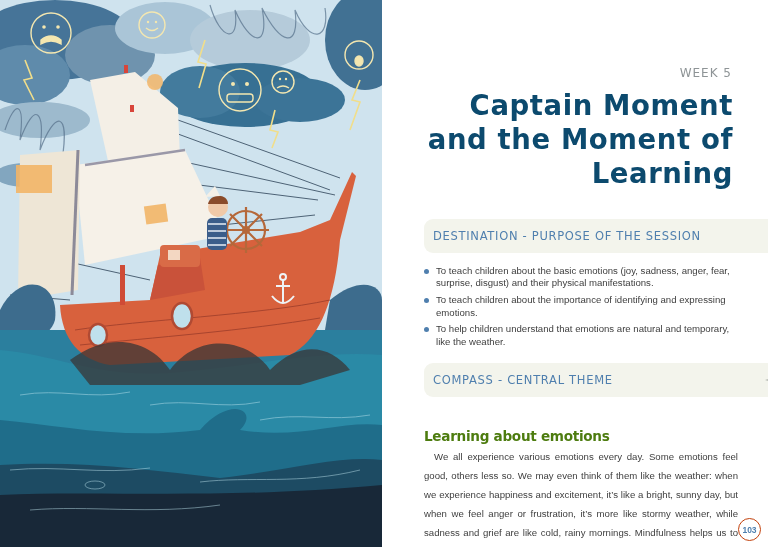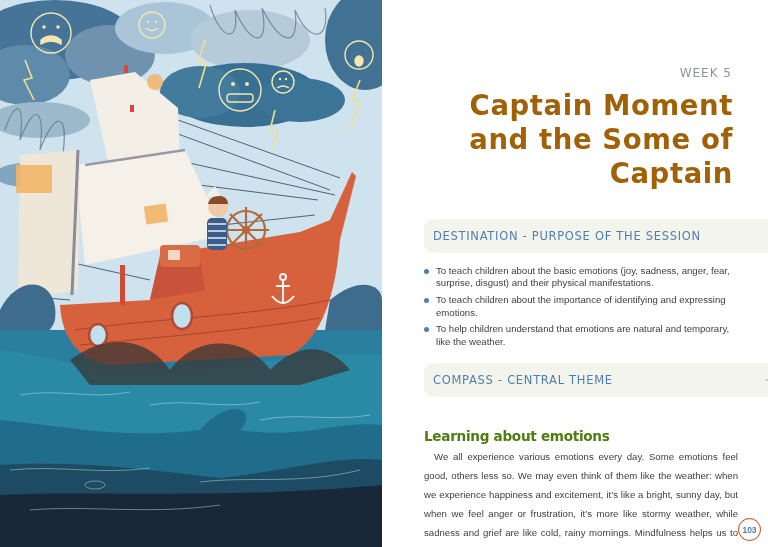--- a/index.html
+++ b/index.html
@@ -18,21 +18,21 @@
   .week-label {
     position: absolute; right: 36px; top: 66px;
     font-family: "DejaVu Sans", sans-serif; font-size: 12px; letter-spacing: 1px;
     color: #8e9496;
   }
   .title {
     position: absolute; right: 35px; top: 88px; width: 320px;
     text-align: right;
     font-family: "DejaVu Sans", sans-serif; font-weight: bold;
     font-size: 27.5px; line-height: 34px; letter-spacing: 0.6px;
-    color: #a16207;
+    color: #0c4a6e;
   }
 
   .section-band {
     position: absolute; left: 42px; width: 372px; height: 34px;
     background: #f3f4ec; border-radius: 9px 0 0 9px;
     display: flex; align-items: center;
   }
   .section-band .band-label {
     margin-left: 9px;
     font-family: "DejaVu Sans", sans-serif; font-size: 11.5px; letter-spacing: 0.7px;
@@ -211,22 +211,22 @@
           <ellipse cx="95" cy="485" rx="10" ry="4"></ellipse>
         </g>
       </g>
     </svg>
   </div>
 
   <div class="text-page">
     <div class="week-label">WEEK 5</div>
     <h1 class="title">
       <span>Captain Moment</span><br>
-      <span>and the Some of</span><br>
-      <span>Captain</span>
+      <span>and the Moment of</span><br>
+      <span>Learning</span>
     </h1>
 
     <div class="section-band band-destination">
       <span class="band-label">DESTINATION - PURPOSE OF THE SESSION</span>
       <span class="band-icon">
         <svg viewBox="0 0 24 24" width="24" height="24">
           <path d="M5 22 L 9 4" stroke="#7d807c" stroke-width="1.2"></path>
           <path d="M9 4 C 13 2, 16 6, 21 4 L 19 12 C 15 14, 12 10, 7.5 12 Z" fill="#6f736f"></path>
         </svg>
       </span>

